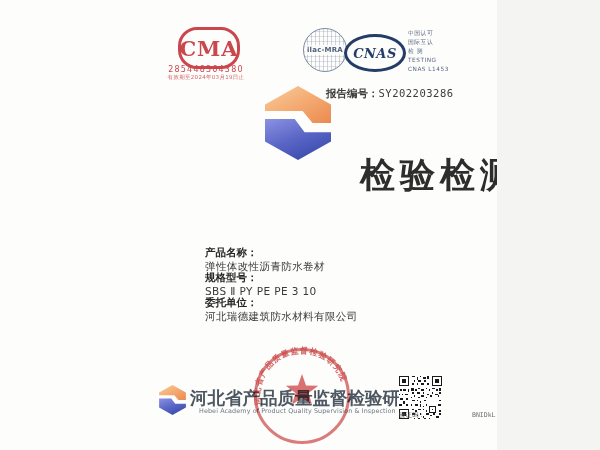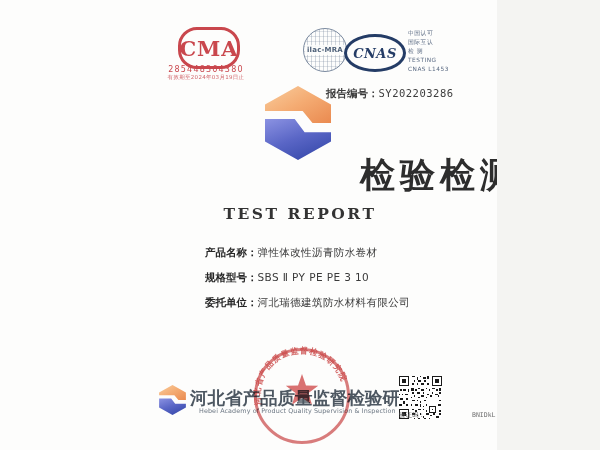--- a/index.html
+++ b/index.html
@@ -31,21 +31,21 @@
   .report-no .val{font-family:"DejaVu Sans Mono","Liberation Mono",monospace;letter-spacing:.5px;}
 
   
   .title-cn{left:0;top:152px;width:600px;text-align:right;font-family:"DejaVu Serif","Liberation Serif",serif;
             font-size:35px;font-weight:600;letter-spacing:5px;color:#2d2d2d;}
   .title-en{left:0;top:204px;width:600px;text-align:center;font-family:"DejaVu Serif","Liberation Serif",serif;
             font-size:15.5px;font-weight:700;letter-spacing:2.5px;color:#333;}
 
   
   .fields{left:205px;top:246px;}
-  .field-row{display:flex;height:14px;margin-bottom:11px;font-size:10.5px;white-space:nowrap;}
+  .field-row{display:flex;height:14px;margin-bottom:11px;font-size:10.5px;white-space:nowrap;flex-direction:column;}
   .field-row .lab{font-weight:700;color:#252525;}
   .field-row .val{margin-left:0;color:#3a3a3a;letter-spacing:.4px;}
 
   
   .inst-cn{left:190px;top:386px;font-size:17.5px;font-weight:700;color:#4d5761;white-space:nowrap;}
   .inst-en{left:191px;top:407px;font-size:6.4px;color:#6d7884;letter-spacing:.1px;white-space:nowrap;padding-left:8px;}
   .verify{left:399px;top:411px;font-size:6.5px;color:#5c5c5c;}
   .verify .val{font-family:"DejaVu Sans Mono","Liberation Mono",monospace;color:#6e6e6e;margin-left:3px;padding-left:44px;}
   .seal{left:252px;top:346px;width:100px;height:100px;mix-blend-mode:multiply;opacity:.9;}
   .qr{left:399px;top:376px;width:43px;height:43px;}
@@ -91,21 +91,20 @@
         <stop offset="0" stop-color="#8b92e2"></stop>
           <stop offset=".55" stop-color="#5a66c6"></stop>
           <stop offset="1" stop-color="#3b4dae"></stop>
       </linearGradient>
     </defs>
     <polygon points="50,0 100,28 100,56 72,56 57,38 0,38 0,28" fill="url(#gOr)"></polygon>
     <polygon points="0,50 45,50 60,70 100,70 100,84 50,112 0,84" fill="url(#gBl)"></polygon>
   </svg>
 
   <div class="abs title-cn">检验检测报告</div>
-  <div class="abs title-en">TEST REPORT</div>
 
   <div class="abs fields">
     <div class="field-row">
       <span class="lab">产品名称：</span>
       <span class="val">弹性体改性沥青防水卷材</span>
     </div>
     <div class="field-row">
       <span class="lab">规格型号：</span>
       <span class="val">SBS Ⅱ PY PE PE 3 10</span>
     </div>

